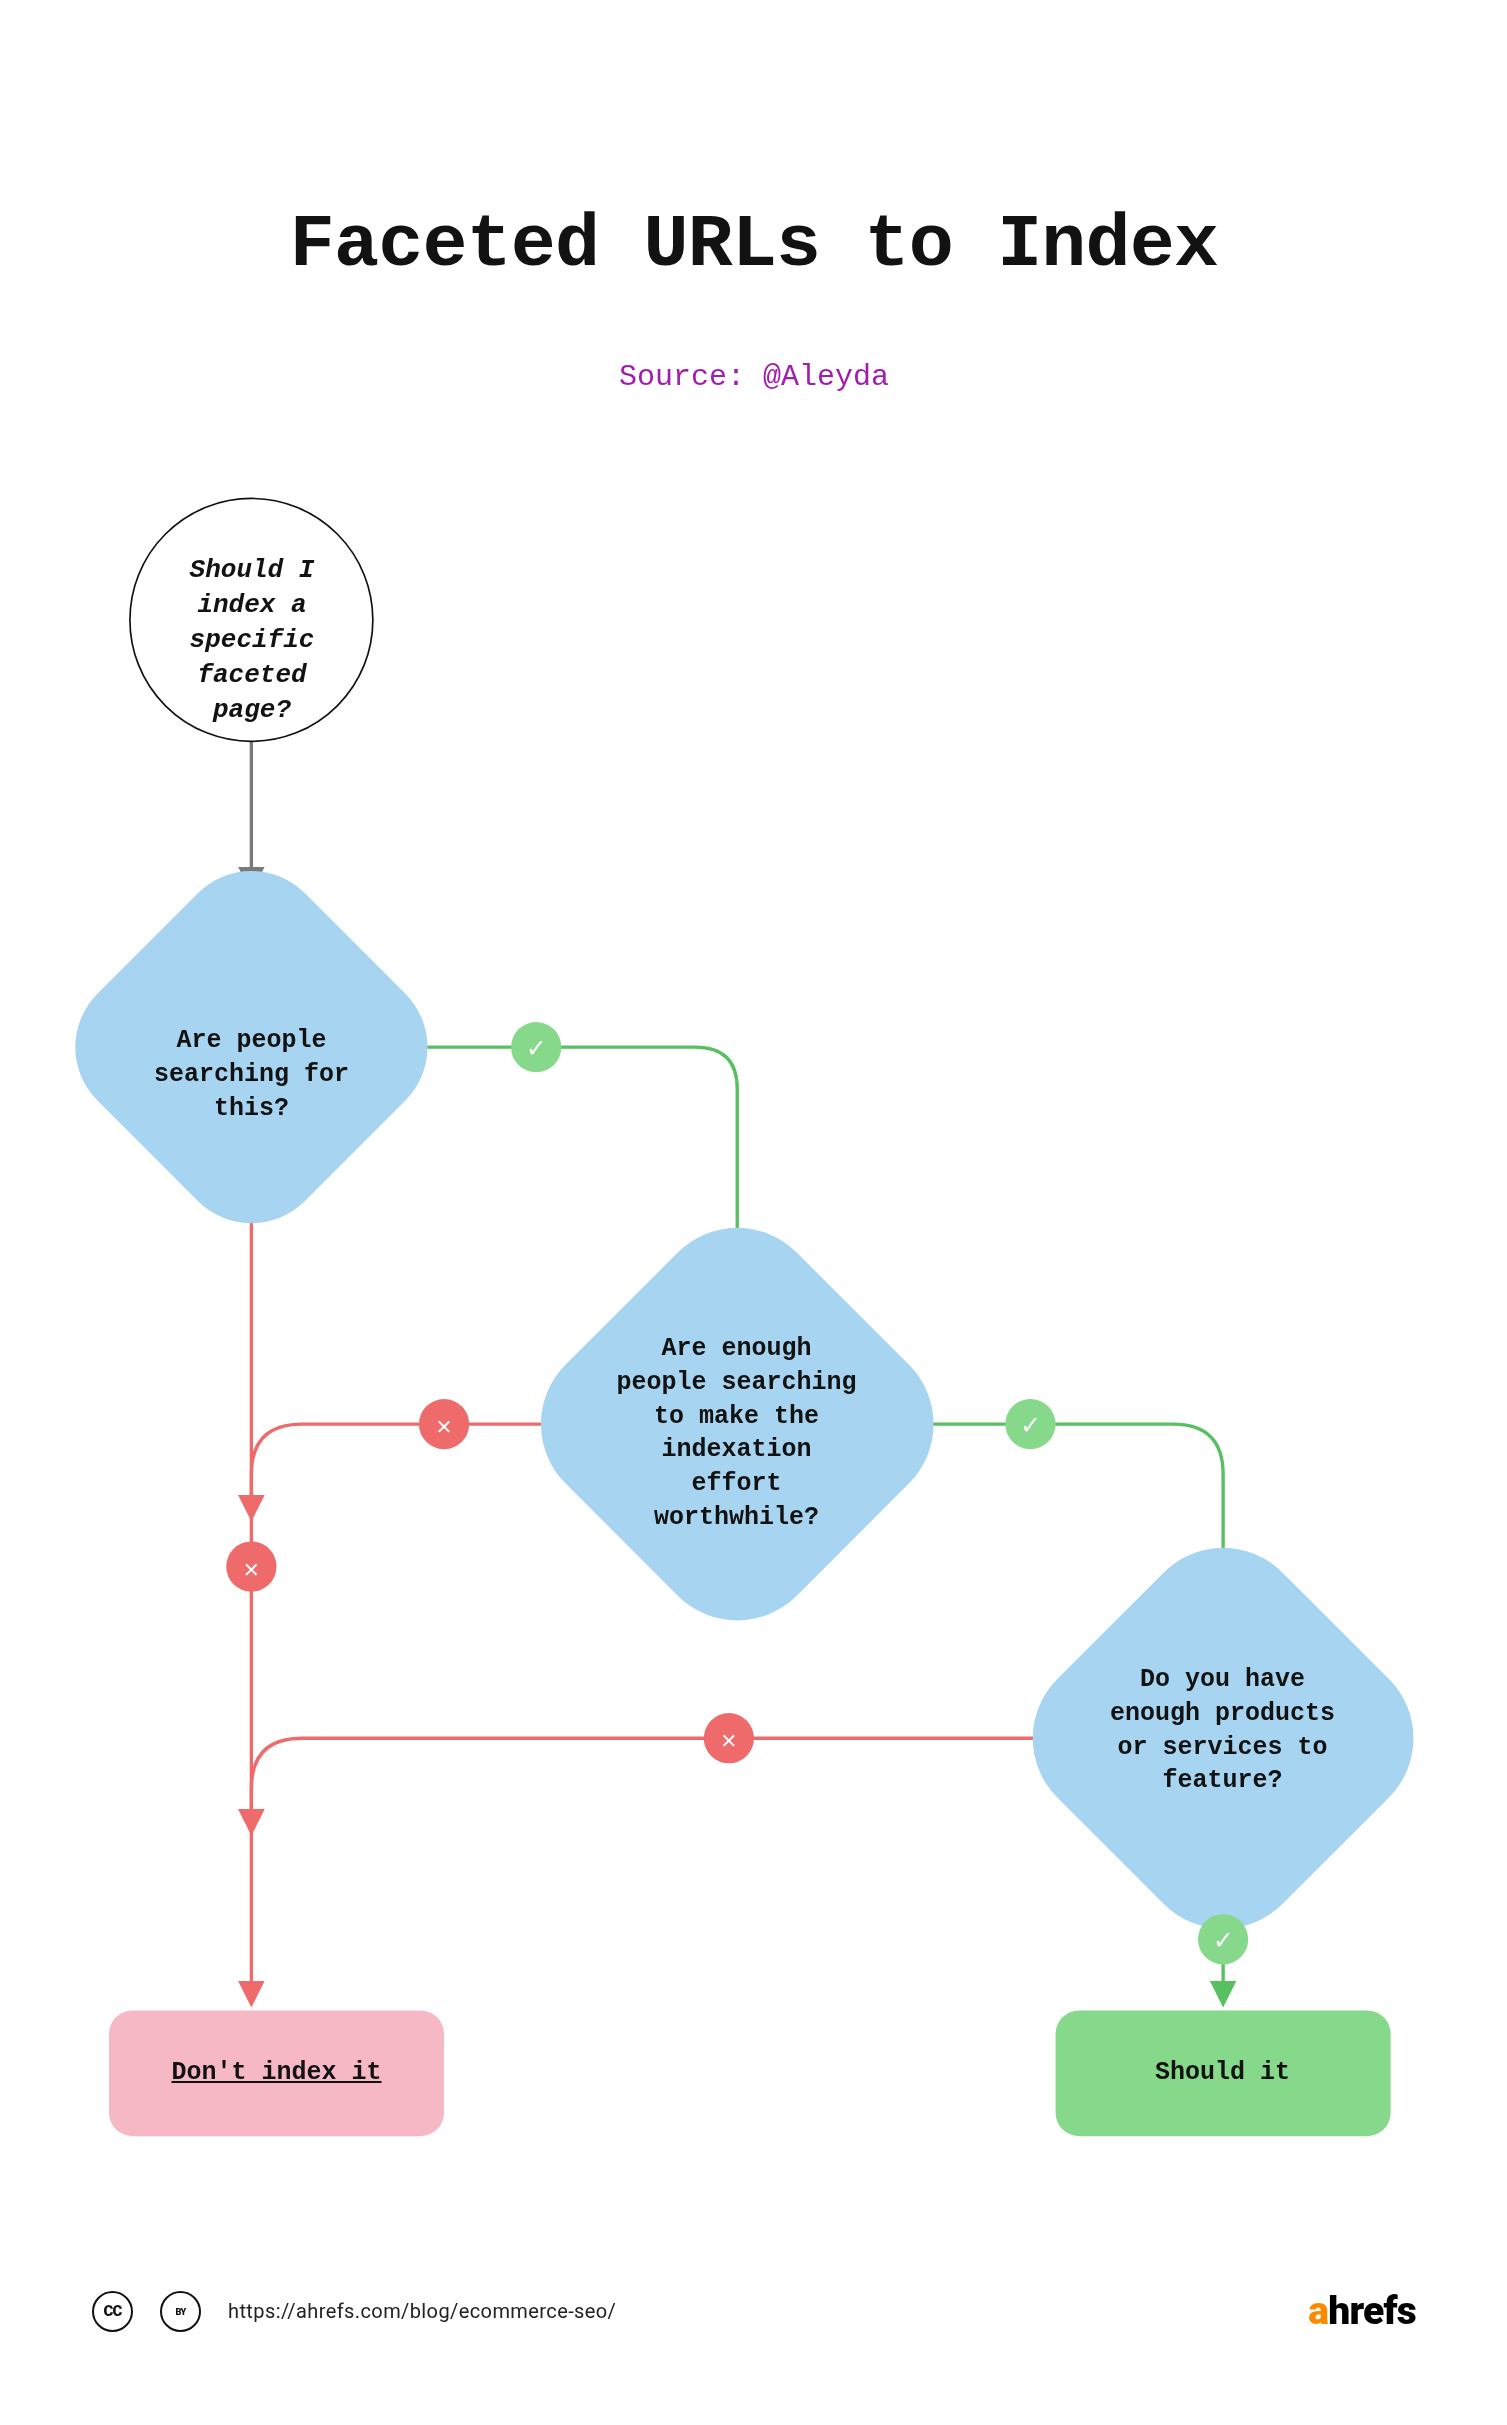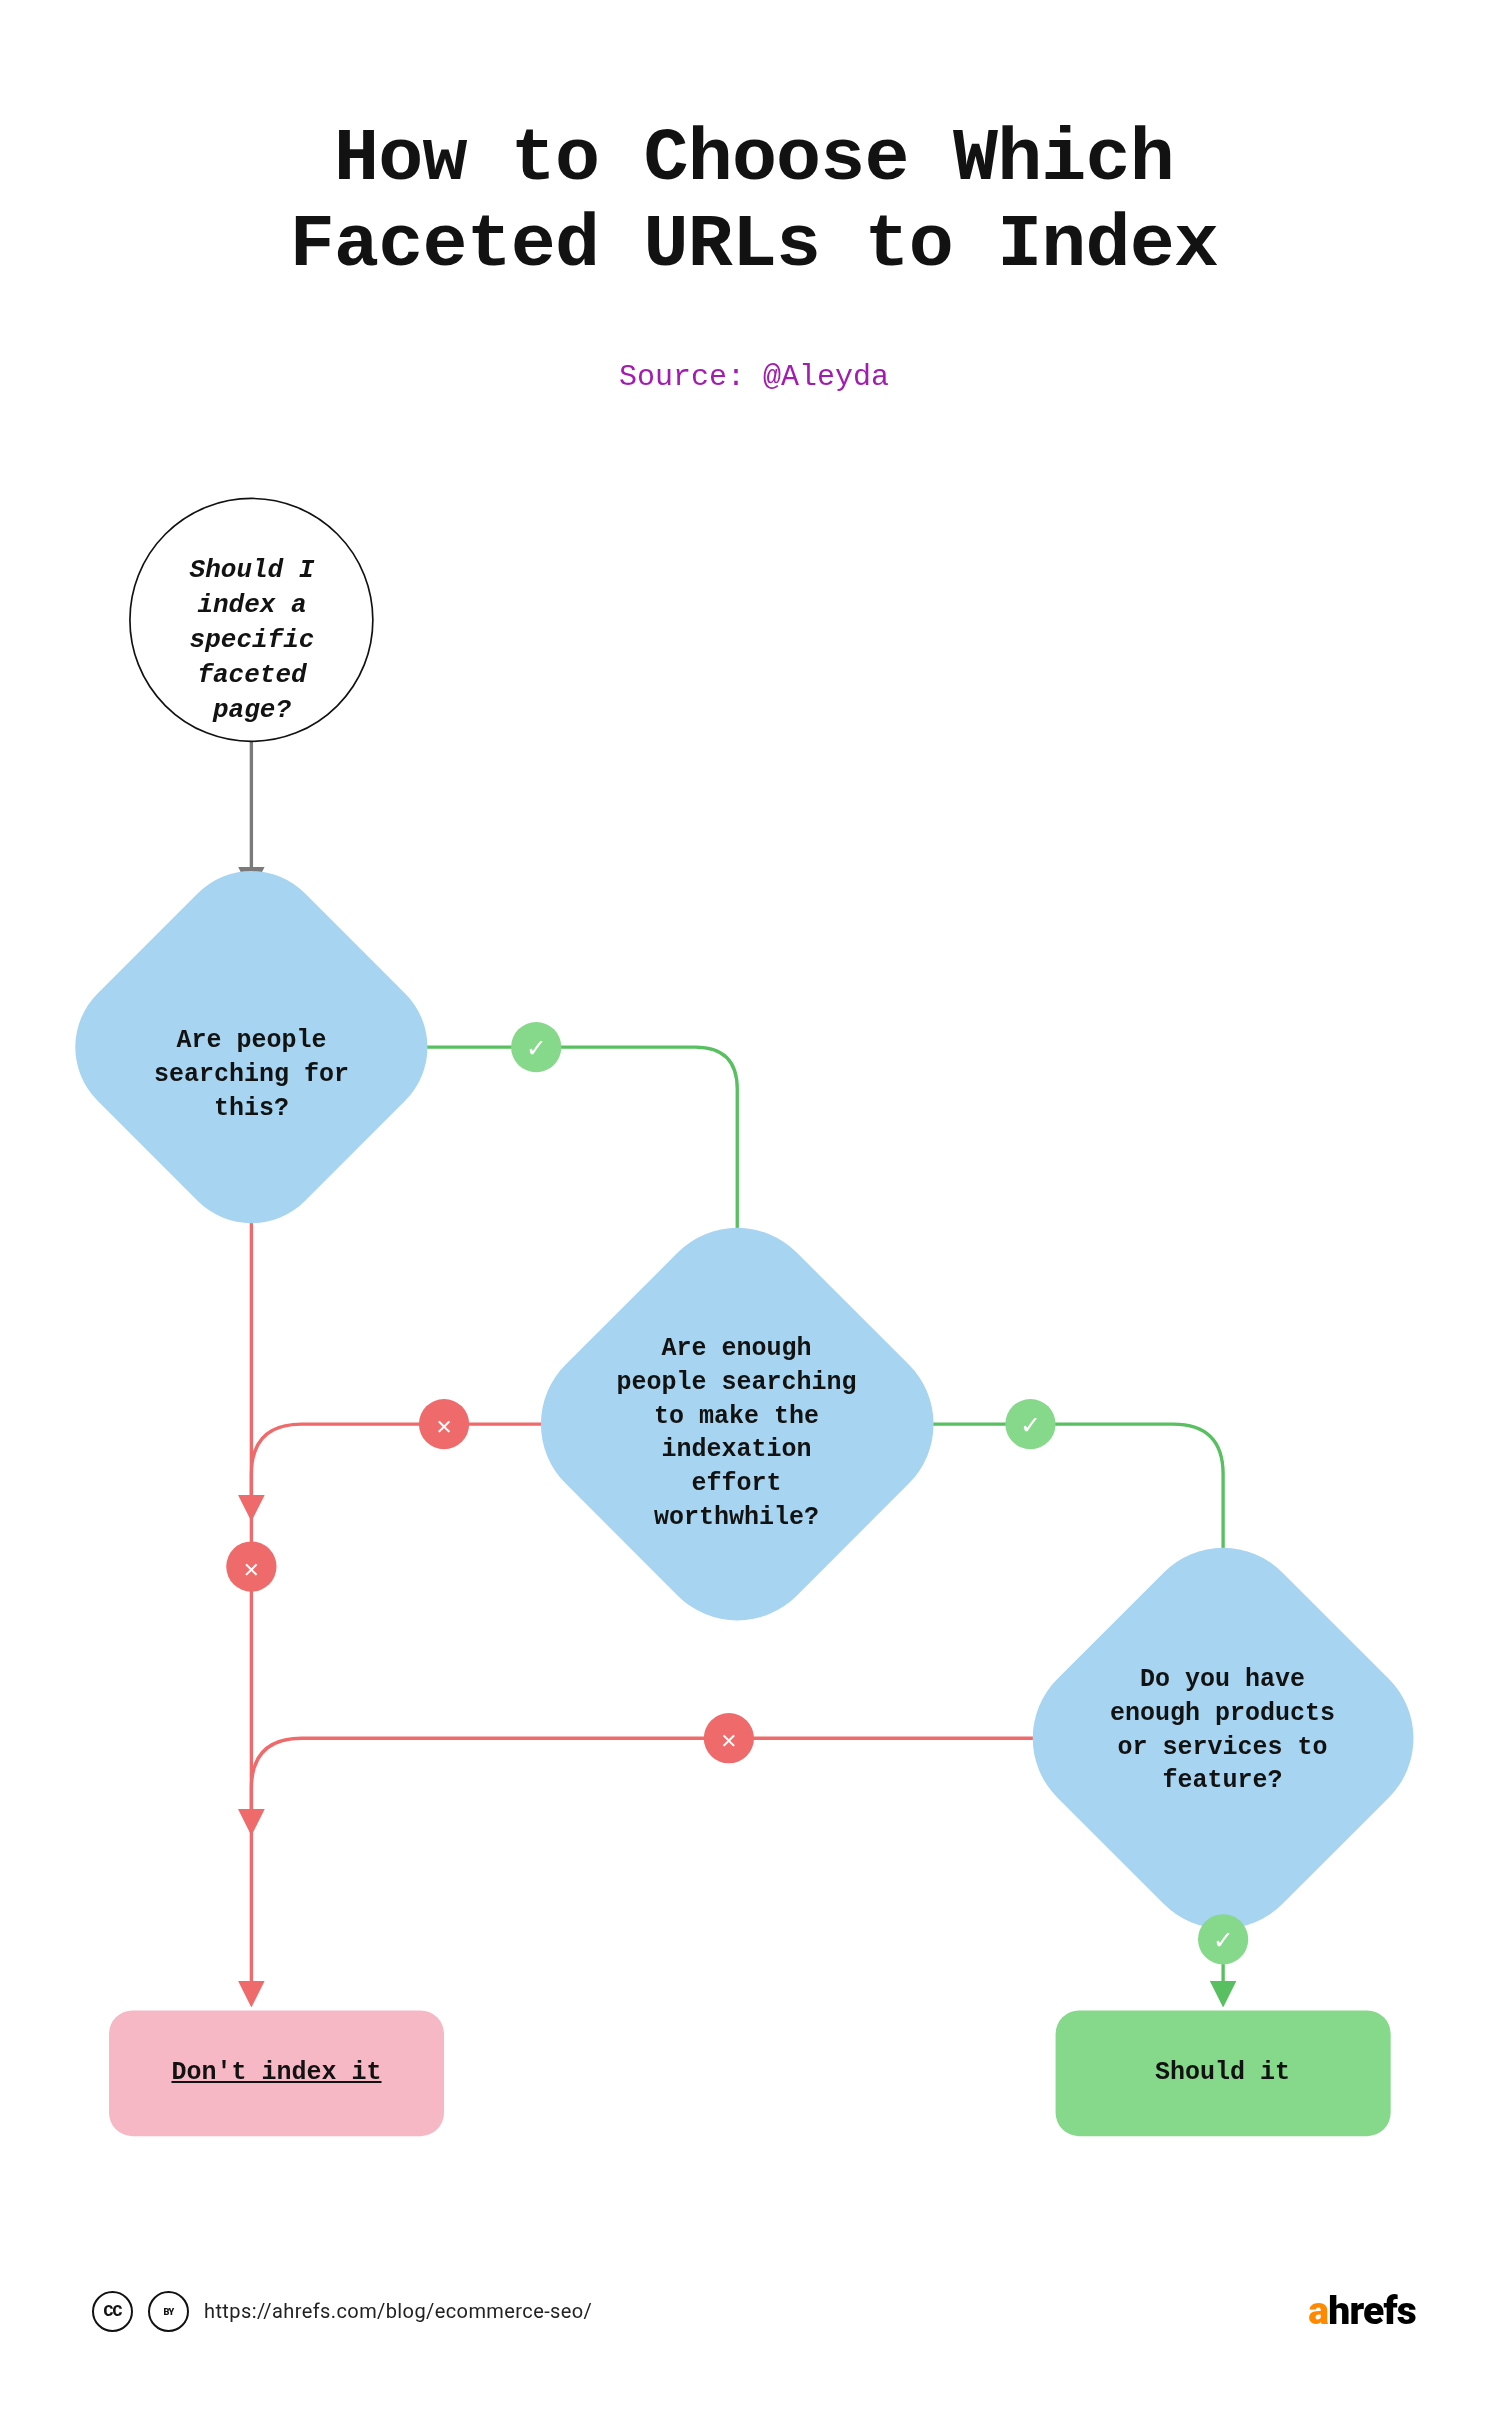--- a/index.html
+++ b/index.html
@@ -3,34 +3,34 @@
 <meta charset="utf-8">
 <style>
   html,body{margin:0;padding:0;background:#fff;}
   body{font-family:"Courier New",Courier,monospace;color:#121212;}
   .canvas{position:relative;width:1508px;height:2426px;margin:0 auto;background:#fff;overflow:hidden;}
   .title{position:absolute;left:0;right:0;top:117px;text-align:center;font-weight:900;font-size:75px;line-height:1.15;letter-spacing:-0.8px;}
   .source{position:absolute;left:0;right:0;top:360px;text-align:center;font-size:30px;color:#a21caf;}
   svg.flow{position:absolute;left:0;top:0;width:1508px;height:2426px;}
   .node-text{position:absolute;text-align:center;font-weight:700;font-size:25px;line-height:1.35;}
   .footer{position:absolute;left:92px;right:92px;bottom:92px;display:flex;align-items:center;justify-content:space-between;font-family:-apple-system,BlinkMacSystemFont,"Segoe UI",Roboto,Helvetica,Arial,sans-serif;}
-  .footer-left{display:flex;align-items:center;gap:15px;}
+  .footer-left{display:flex;align-items:center;gap:27px;}
   .cc-badge{display:inline-flex;align-items:center;justify-content:center;width:37px;height:37px;border:2.5px solid #111;border-radius:50%;font-weight:900;font-size:15px;letter-spacing:-0.8px;}
   .footer-url{font-size:20px;color:#222;letter-spacing:0.4px;}
   .brand{font-weight:900;font-size:39px;letter-spacing:-0.8px;}
   .brand .a{color:#ff8a00;}
   .brand .rest{color:#000000;}
 </style>
 </head>
 <body>
 
 <div class="canvas">
 
   <div class="title">
-    <span>How to Choose Which</span><br>
+    <br>
     <span>Faceted URLs to Index</span>
   </div>
   <div class="source">Source: @Aleyda</div>
 
   <svg class="flow" viewBox="0 0 1800 2896">
     <defs>
       <marker id="arr-grey" viewBox="0 0 10 10" refX="8" refY="5" markerWidth="8" markerHeight="8" orient="auto">
         <path d="M0,0 L10,5 L0,10 z" fill="#7a7a7a"></path>
       </marker>
       <marker id="arr-red" viewBox="0 0 10 10" refX="8" refY="5" markerWidth="8" markerHeight="8" orient="auto">

